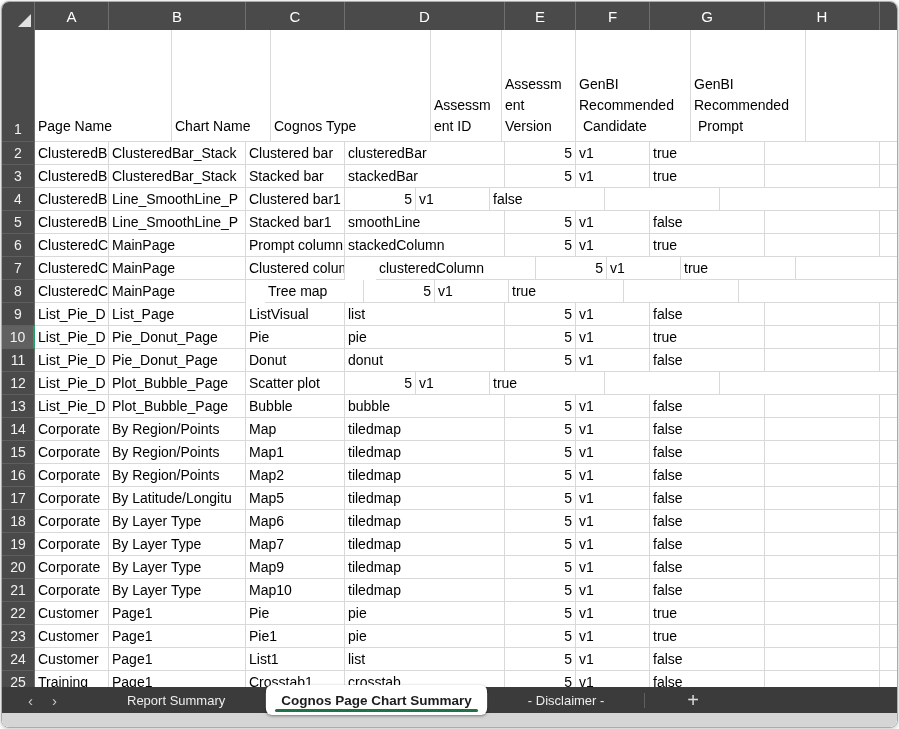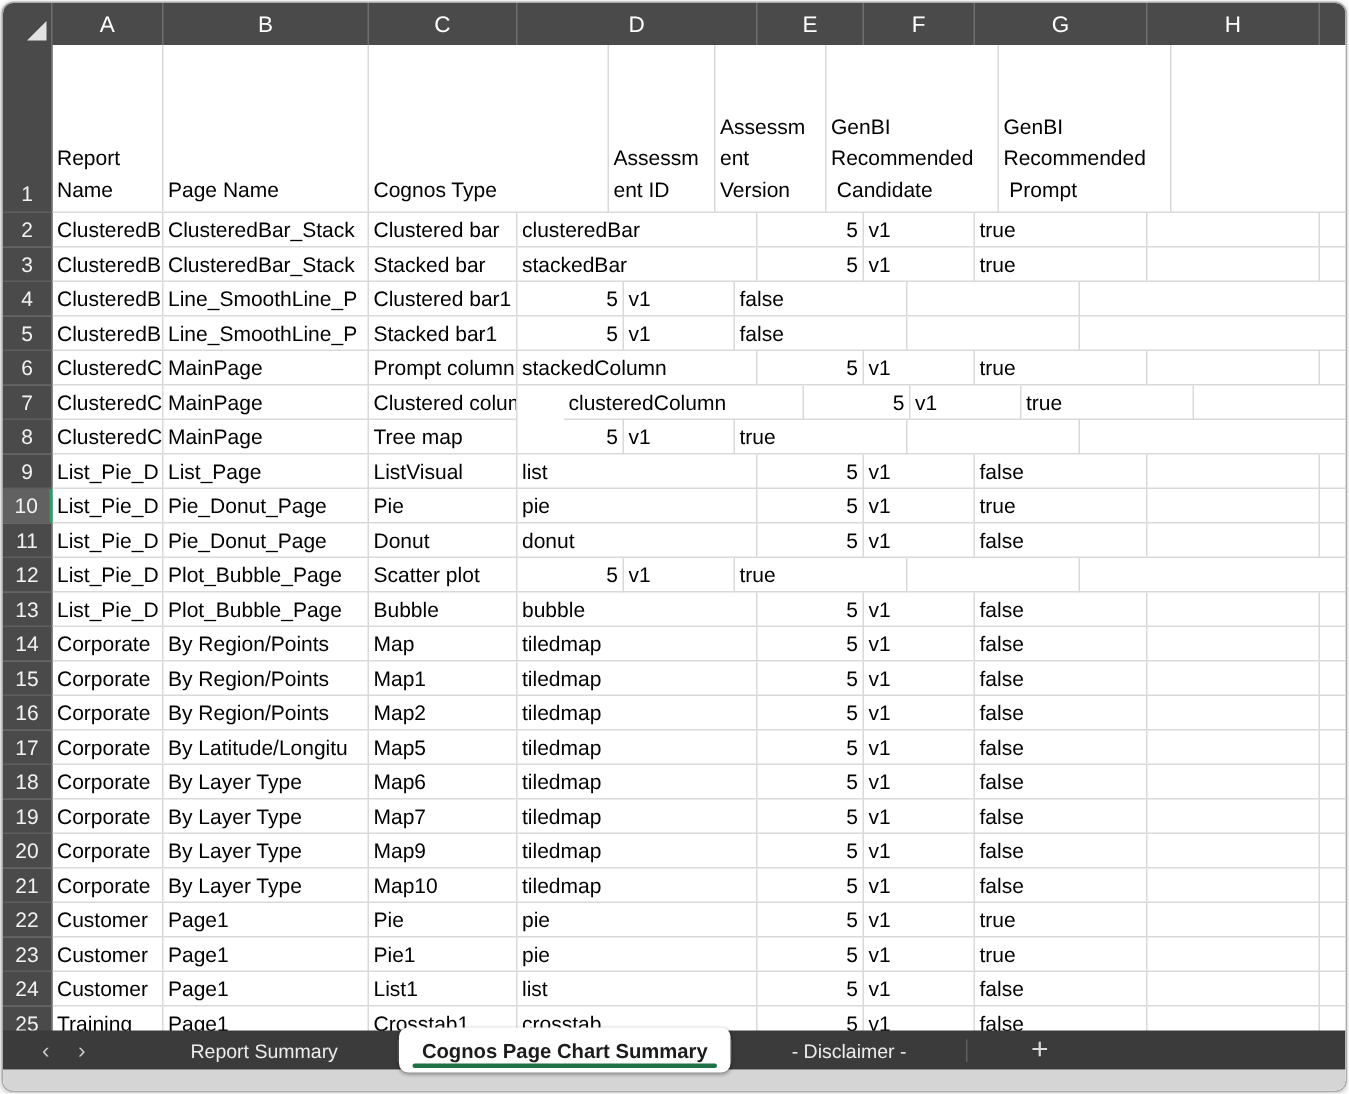--- a/index.html
+++ b/index.html
@@ -62,23 +62,22 @@
       <div class="colh" style="width: 71px;">E</div>
       <div class="colh" style="width: 74px;">F</div>
       <div class="colh" style="width: 115px;">G</div>
       <div class="colh" style="width: 115px;">H</div>
       <div class="colh filler"></div>
   </div>
 
   <div class="gridbody" id="gridbody">
       <div class="row row1">
         <div class="rownum">1</div>
-        <div class="cell" style="width: 74px;">Report
-Name</div>
         <div class="cell" style="width: 137px;">Page Name</div>
+        <div class="cell" style="width: 99px;">Chart Name</div>
         <div class="cell" style="width: 160px;">Cognos Type</div>
         <div class="cell" style="width: 71px;">Assessm
 ent ID</div>
         <div class="cell" style="width: 74px;">Assessm
 ent
 Version</div>
         <div class="cell" style="width: 115px;">GenBI
 Recommended
  Candidate</div>
         <div class="cell" style="width: 115px;">GenBI
@@ -119,20 +118,21 @@
         <div class="cell" style="width: 74px;">v1</div>
         <div class="cell" style="width: 115px;">false</div>
         <div class="cell" style="width: 115px;"></div>
         <div class="cell fill"></div>
       </div>
       <div class="row drow">
         <div class="rownum">5</div>
         <div class="cell" style="width: 74px;">ClusteredB</div>
         <div class="cell" style="width: 137px;">Line_SmoothLine_P</div>
         <div class="cell" style="width: 99px;">Stacked bar1</div>
+        <div class="cell" style="width: 160px;">smoothLine</div>
         <div class="cell num" style="width: 71px;">5</div>
         <div class="cell" style="width: 74px;">v1</div>
         <div class="cell" style="width: 115px;">false</div>
         <div class="cell" style="width: 115px;"></div>
         <div class="cell fill"></div>
       </div>
       <div class="row drow">
         <div class="rownum">6</div>
         <div class="cell" style="width: 74px;">ClusteredC</div>
         <div class="cell" style="width: 137px;">MainPage</div>
@@ -153,21 +153,21 @@
         <div class="cell num" style="width: 71px;">5</div>
         <div class="cell" style="width: 74px;">v1</div>
         <div class="cell" style="width: 115px;">true</div>
         <div class="cell" style="width: 115px;"></div>
         <div class="cell fill"></div>
       </div>
       <div class="row drow">
         <div class="rownum">8</div>
         <div class="cell" style="width: 74px;">ClusteredC</div>
         <div class="cell" style="width: 137px;">MainPage</div>
-        <div class="cell" style="width: 99px;">Tree map</div>
+        <div class="cell" style="width: 99px; margin-left: 19px;">Tree map</div>
         <div class="cell num" style="width: 71px;">5</div>
         <div class="cell" style="width: 74px;">v1</div>
         <div class="cell" style="width: 115px;">true</div>
         <div class="cell" style="width: 115px;"></div>
         <div class="cell fill"></div>
       </div>
       <div class="row drow">
         <div class="rownum">9</div>
         <div class="cell" style="width: 74px;">List_Pie_D</div>
         <div class="cell" style="width: 137px;">List_Page</div>

